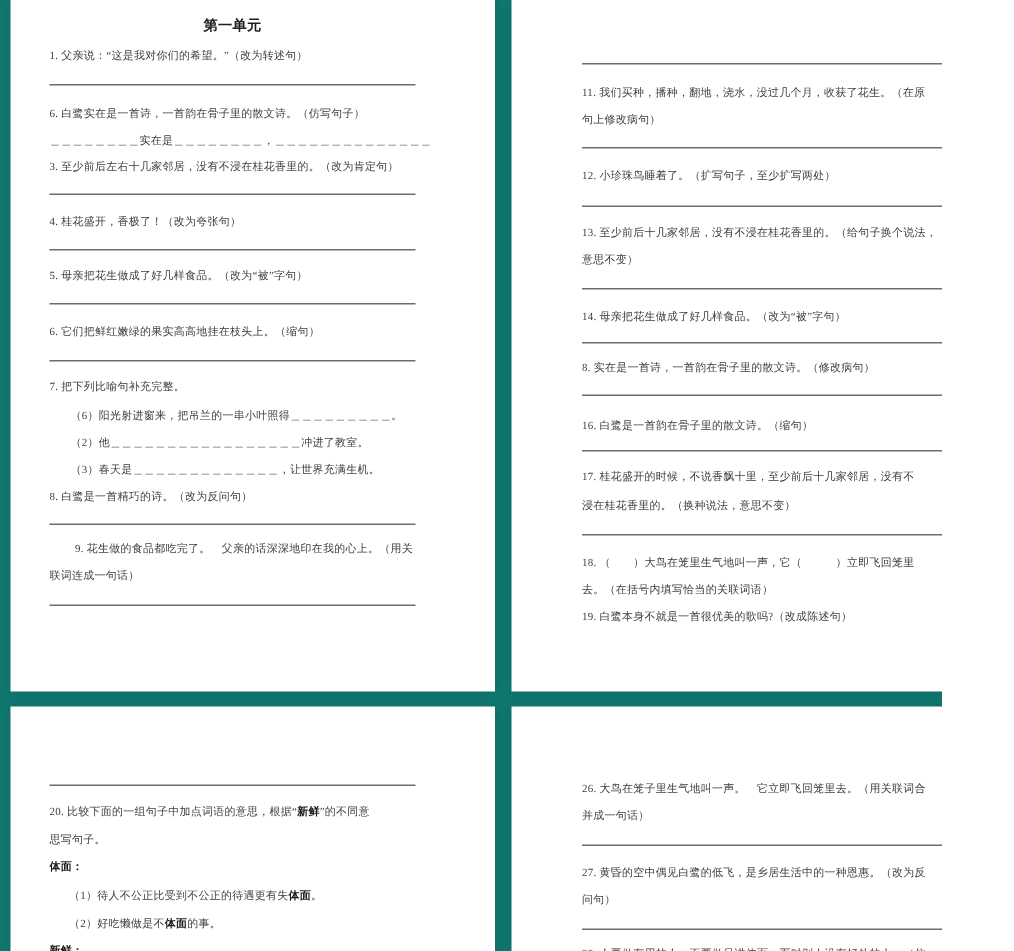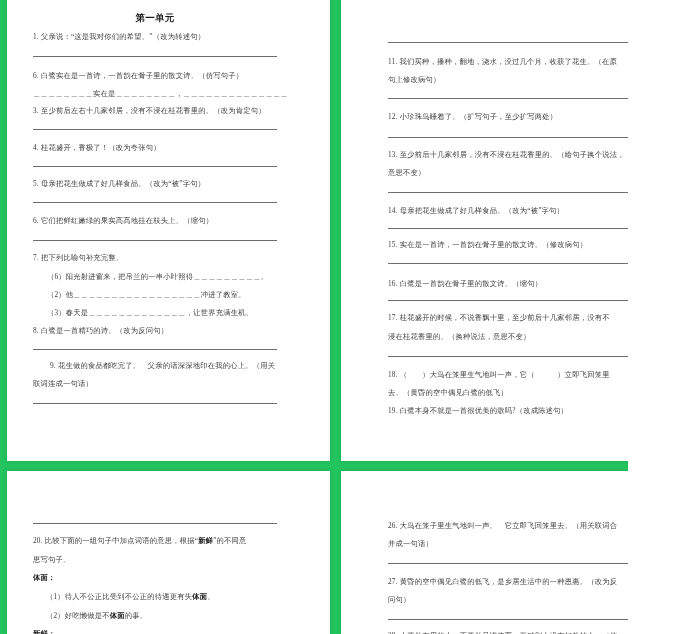--- a/index.html
+++ b/index.html
@@ -1,19 +1,19 @@
 <!DOCTYPE html>
 <html><head>
 <meta charset="utf-8">
 <style>
   html,body { margin:0; padding:0; }
   .viewport {
     position:relative;
     width:628px; height:634px;
-    background:#22c55e;
+    background:#0f766e;
     overflow:hidden;
     font-family:"Liberation Serif","DejaVu Serif",serif;
   }
   .page {
     position:absolute;
     background:#ffffff;
     box-shadow:0 0 5px rgba(40,45,60,0.18);
     overflow:hidden;
   }
   .page-1 { left:7px;   top:0;     width:323px; height:461px; }
@@ -77,29 +77,29 @@
       <div class="line text" style="top: 57px;"><span>11. 我们买种，播种，翻地，浇水，没过几个月，收获了花生。（在原</span></div>
       <div class="line text" style="top: 75px;"><span>句上修改病句）</span></div>
       <div class="line rule" style="top: 98px;"></div>
       <div class="line text" style="top: 112px;"><span>12. 小珍珠鸟睡着了。（扩写句子，至少扩写两处）</span></div>
       <div class="line rule" style="top: 137px;"></div>
       <div class="line text" style="top: 150px;"><span>13. 至少前后十几家邻居，没有不浸在桂花香里的。（给句子换个说法，</span></div>
       <div class="line text" style="top: 168px;"><span>意思不变）</span></div>
       <div class="line rule" style="top: 192px;"></div>
       <div class="line text" style="top: 206px;"><span>14. 母亲把花生做成了好几样食品。（改为“被”字句）</span></div>
       <div class="line rule" style="top: 228px;"></div>
-      <div class="line text" style="top: 240px;"><span>15. 实在是一首诗，一首韵在骨子里的散文诗。（修改病句）</span></div>
+      <div class="line text" style="top: 240px;"><span>8. 实在是一首诗，一首韵在骨子里的散文诗。（修改病句）</span></div>
       <div class="line rule" style="top: 263px;"></div>
       <div class="line text" style="top: 279px;"><span>16. 白鹭是一首韵在骨子里的散文诗。（缩句）</span></div>
       <div class="line rule" style="top: 300px;"></div>
       <div class="line text" style="top: 313px;"><span>17. 桂花盛开的时候，不说香飘十里，至少前后十几家邻居，没有不</span></div>
       <div class="line text" style="top: 332px;"><span>浸在桂花香里的。（换种说法，意思不变）</span></div>
       <div class="line rule" style="top: 356px;"></div>
       <div class="line text" style="top: 370px;"><span>18. （　　）大鸟在笼里生气地叫一声，它（　　　）立即飞回笼里</span></div>
-      <div class="line text" style="top: 388px;"><span>去。（黄昏的空中偶见白鹭的低飞）</span></div>
+      <div class="line text" style="top: 388px;"><span>去。（在括号内填写恰当的关联词语）</span></div>
       <div class="line text" style="top: 406px;"><span>19. 白鹭本身不就是一首很优美的歌吗?（改成陈述句）</span></div>
     </div>
   <div class="page page-3 page-left">
       <div class="line rule" style="top: 52px;"></div>
       <div class="line text" style="top: 65px;"><span>20. 比较下面的一组句子中加点词语的意思，根据“</span><span class="b">新鲜</span><span>”的不同意</span></div>
       <div class="line text" style="top: 84px;"><span>思写句子。</span></div>
       <div class="line text" style="top: 102px;"><span class="b">体面：</span></div>
       <div class="line text" style="top: 121px; text-indent: 13px;"><span>（1）待人不公正比受到不公正的待遇更有失</span><span class="b">体面</span><span>。</span></div>
       <div class="line text" style="top: 140px; text-indent: 13px;"><span>（2）好吃懒做是不</span><span class="b">体面</span><span>的事。</span></div>
       <div class="line text" style="top: 158px;"><span class="b">新鲜：</span></div>

